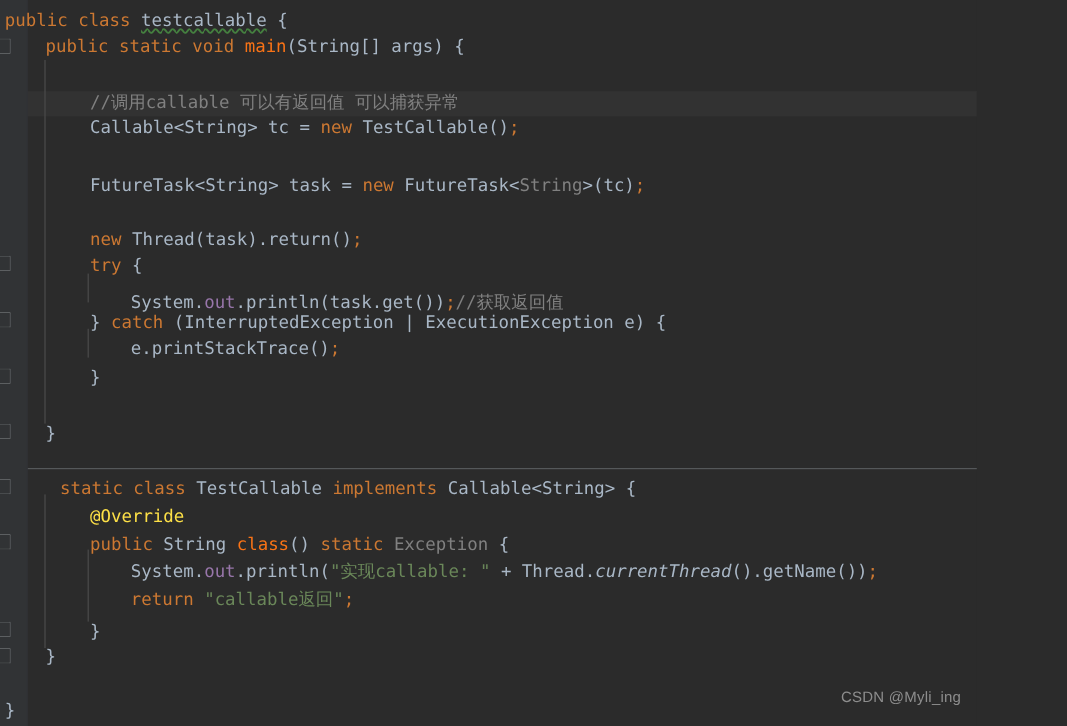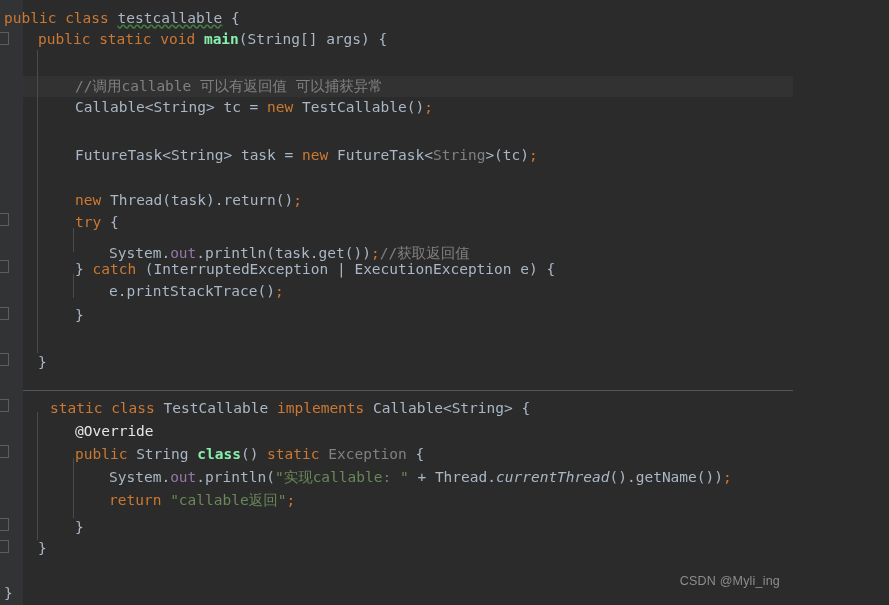--- a/index.html
+++ b/index.html
@@ -13,20 +13,21 @@
     overflow: hidden;
     font-family: "DejaVu Sans Mono", "Liberation Mono", monospace;
   }
 
   #editor {
     position: relative;
     width: 793px;
     height: 605px;
     background: #2b2b2b;
     overflow: hidden;
+    padding-left: 21px;
   }
 
   
   .gutter {
     position: absolute;
     left: 0;
     top: 0;
     width: 22px;
     height: 605px;
     background: #313335;
@@ -88,24 +89,24 @@
     letter-spacing: 0px;
   }
 
   
   .kw      { color: #cc7832; }
   .plain   { color: #a9b7c6; }
   .type    { color: #a9b7c6; }
   .dim     { color: #808080; }
   .comment { color: #808080; }
   .str     { color: #6a8759; }
-  .method  { color: #86efac; font-weight: bold; }
+  .method  { color: #f97316; font-weight: normal; }
   .field   { color: #9876aa; }
   .static-m{ color: #a9b7c6; font-style: italic; }
-  .anno    { color: #e5e5e5; margin-top: 40px; }
+  .anno    { color: #fde047; margin-top: 40px; }
   .semi    { color: #cc7832; }
 
   .squiggle {
     text-decoration: underline wavy #44803f;
     text-decoration-skip-ink: none;
   }
 
   
   .watermark {
     position: absolute;

